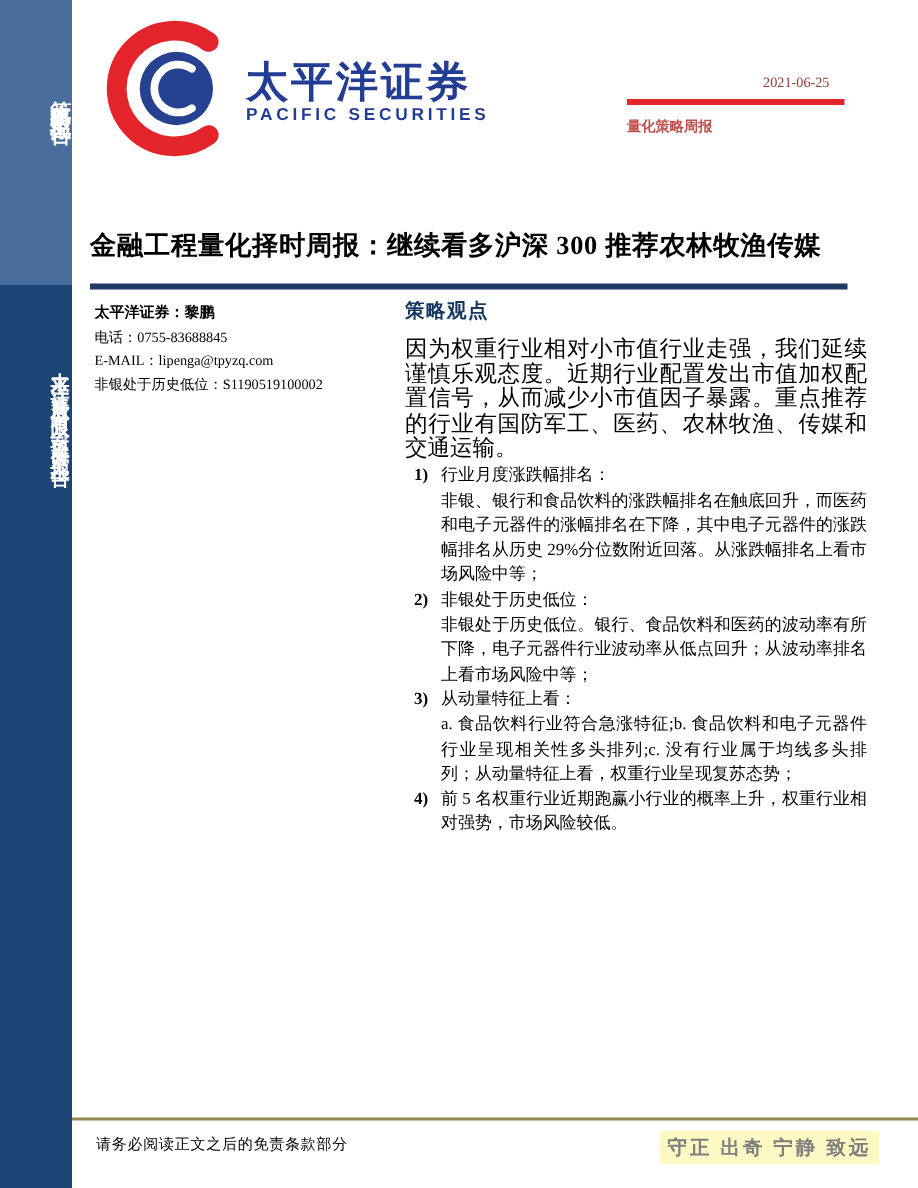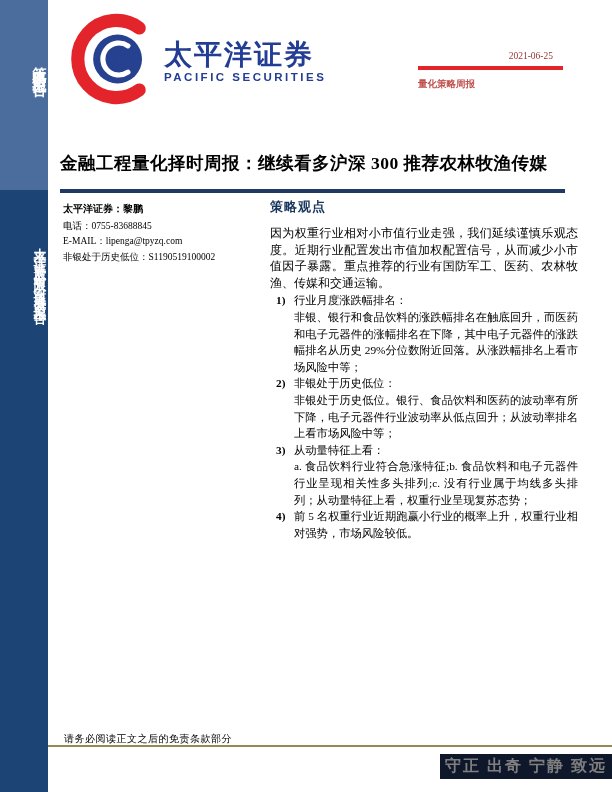--- a/index.html
+++ b/index.html
@@ -32,32 +32,32 @@
     position:absolute;left:60px;top:151px;width:506px;
     font-size:17.5px;font-weight:bold;letter-spacing:0.5px;white-space:nowrap;
   }
   .title-rule{position:absolute;left:60px;top:189px;width:505px;height:4px;background:#1f3864;}
   
   .analyst{position:absolute;left:63px;top:201px;width:190px;font-size:9.5px;line-height:15.5px;}
   .analyst .name{font-weight:bold;font-size:10px;margin-bottom:2px;}
   
   .viewpoint{position:absolute;left:270px;top:198px;width:308px;}
   .vp-heading{font-size:13px;font-weight:bold;color:#17365d;letter-spacing:1px;margin-bottom:9px;}
-  .vp-intro{font-size:12px;line-height:16.6px;text-align:justify;}
+  .vp-intro{font-size:15px;line-height:16.6px;text-align:justify;}
   .vp-list{margin-top:1px;}
   .vp-item{display:flex;font-size:11.3px;line-height:16.6px;margin-top:0;}
   .vp-num{width:24px;flex:none;padding-left:6px;box-sizing:border-box;font-weight:bold;}
   .vp-content{flex:1;text-align:justify;}
   .vp-head{display:block;}
   
   .gold-rule{position:absolute;left:48px;top:745px;width:564px;height:2px;background:#948a54;}
-  .disclaimer{position:absolute;left:64px;top:732px;font-size:10px;letter-spacing:0.5px;}
+  .disclaimer{position:absolute;left:64px;top:756px;font-size:10px;letter-spacing:0.5px;}
   .motto{
-    position:absolute;left:440px;top:754px;background:#0f172a;color:#7f7f7f;
-    font-size:16px;font-weight:bold;letter-spacing:2px;padding:2px 5px;
+    position:absolute;left:440px;top:754px;background:#fef9c3;color:#7f7f7f;
+    font-size:13px;font-weight:bold;letter-spacing:2px;padding:2px 5px;
   }
 </style>
 </head>
 <body>
 
 <div class="page">
 
   <div class="sidebar-top"></div>
   <div class="sidebar-bottom"></div>
   <div class="v-label top">策略研究报告</div>

